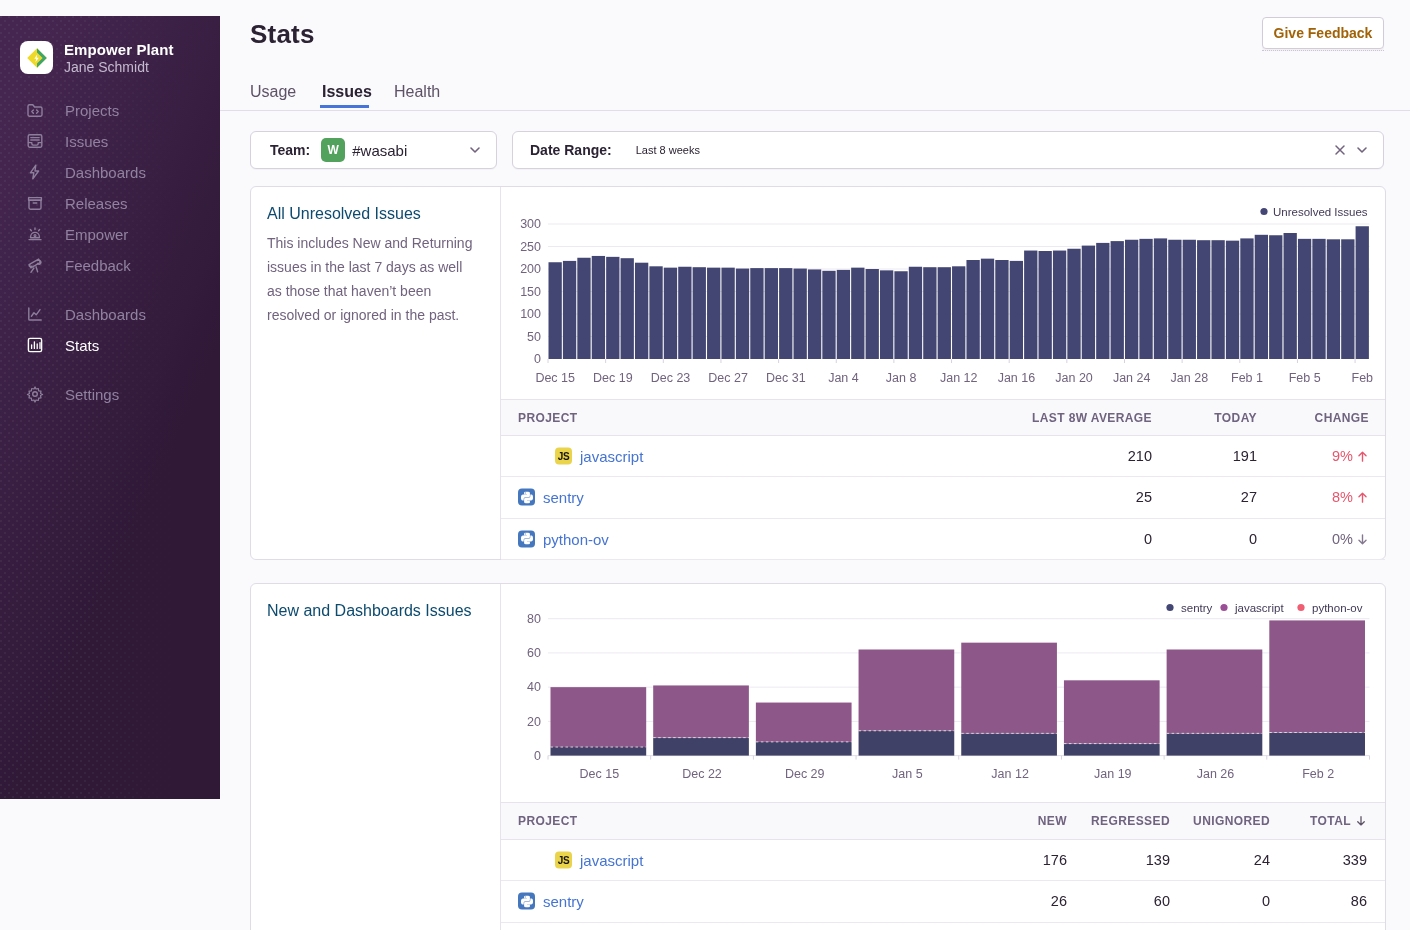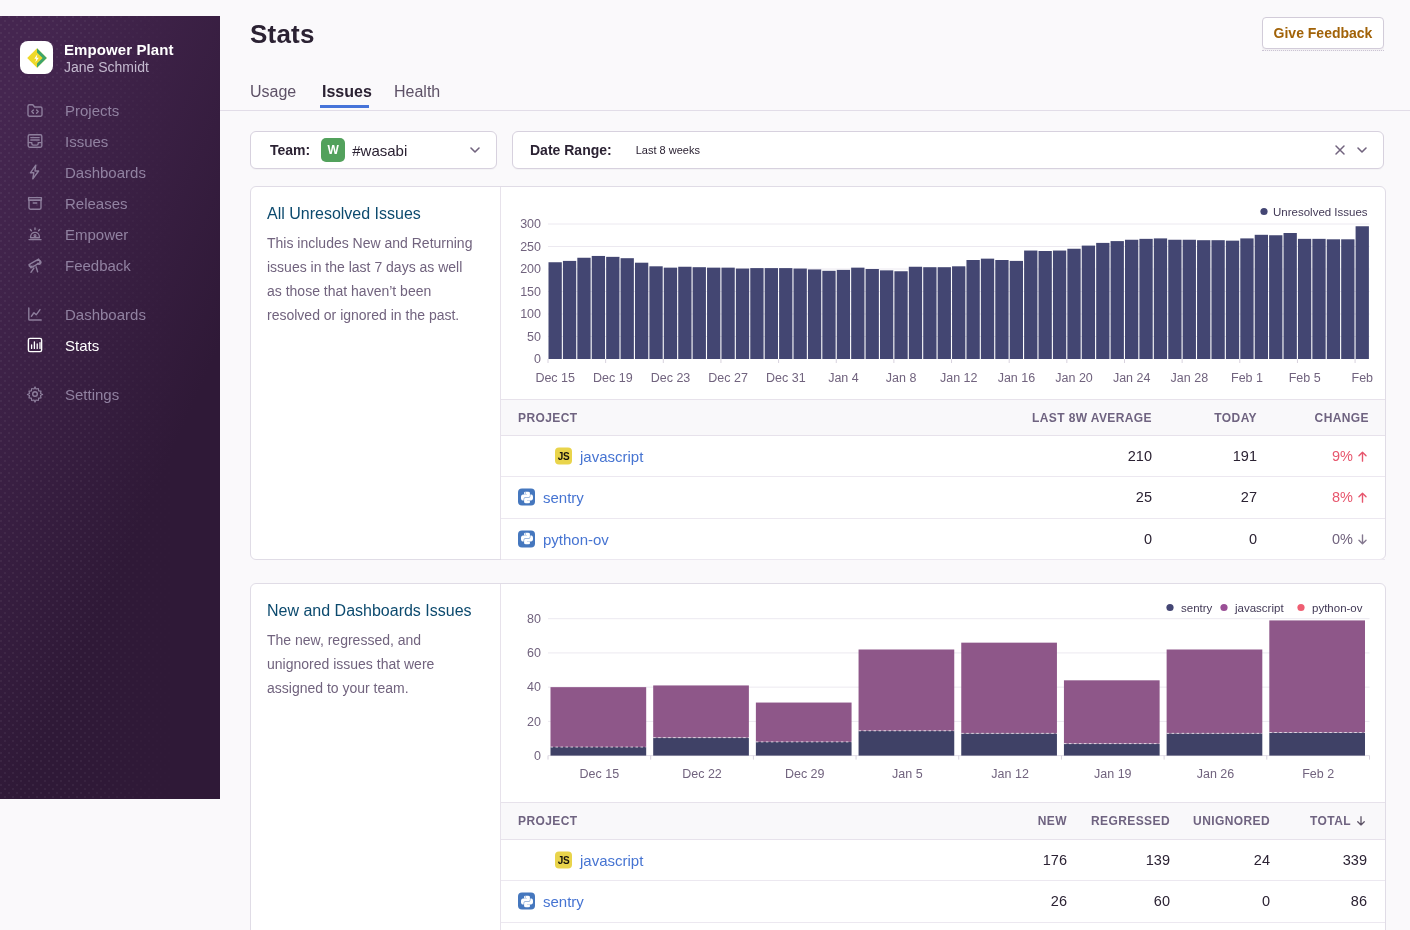--- a/index.html
+++ b/index.html
@@ -323,21 +323,20 @@
           <span class="num chg-gray" style="right:16px">0%<svg width="13" height="13" viewBox="0 0 14 14" style="vertical-align:-2px;margin-left:3px">
               <path d="M7 2v9.4M3.2 7.8L7 11.6l3.8-3.8" fill="none" stroke="#84788f" stroke-width="1.5" stroke-linecap="round" stroke-linejoin="round"></path>
             </svg></span>
         </div>
     </div>
   </div>
 
   <div class="panel" style="top:583px;height:380px">
     <div class="pleft">
       <div class="ptitle">New and Dashboards Issues</div>
-      <div class="pdesc">The new, regressed, and<br>unignored issues that were<br>assigned to your team.</div>
     </div>
     <div class="pright">
       <svg width="885" height="207" viewBox="0 0 885 207" style="position:absolute;left:0;top:0">
 <style>.ax{font:12.5px "Liberation Sans",sans-serif;fill:#71637e}.lg{font:400 11.5px "Liberation Sans",sans-serif;fill:#423956}</style>
 <line x1="47.0" y1="34.70" x2="868.5" y2="34.70" stroke="#ece9f0" stroke-width="1"></line>
           <line x1="47.0" y1="68.92" x2="868.5" y2="68.92" stroke="#ece9f0" stroke-width="1"></line>
           <line x1="47.0" y1="103.15" x2="868.5" y2="103.15" stroke="#ece9f0" stroke-width="1"></line>
           <line x1="47.0" y1="137.38" x2="868.5" y2="137.38" stroke="#ece9f0" stroke-width="1"></line>
 <text x="40" y="38.90" text-anchor="end" class="ax">80</text>
           <text x="40" y="73.12" text-anchor="end" class="ax">60</text>

